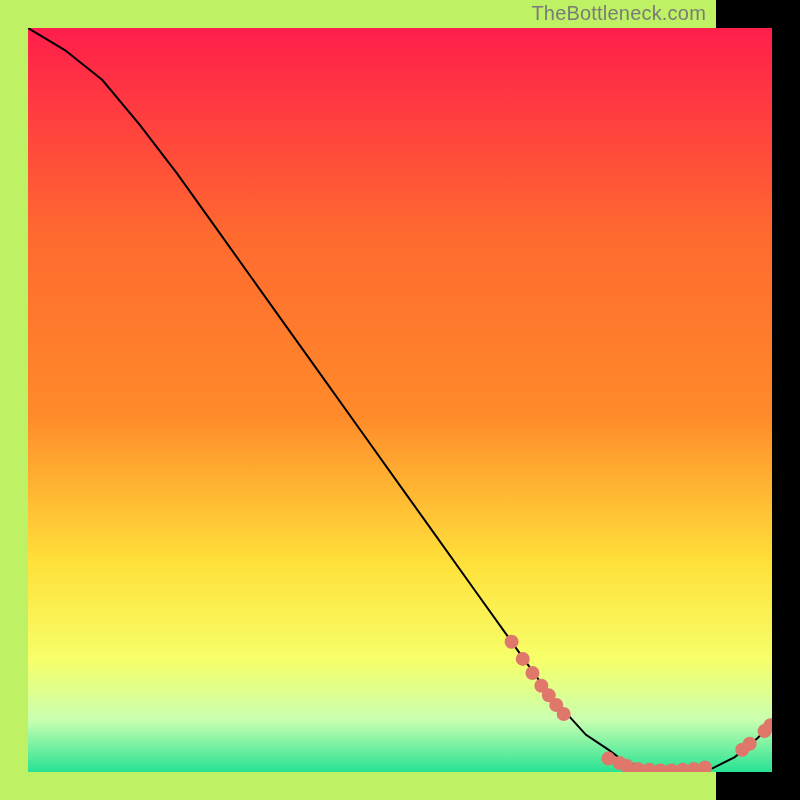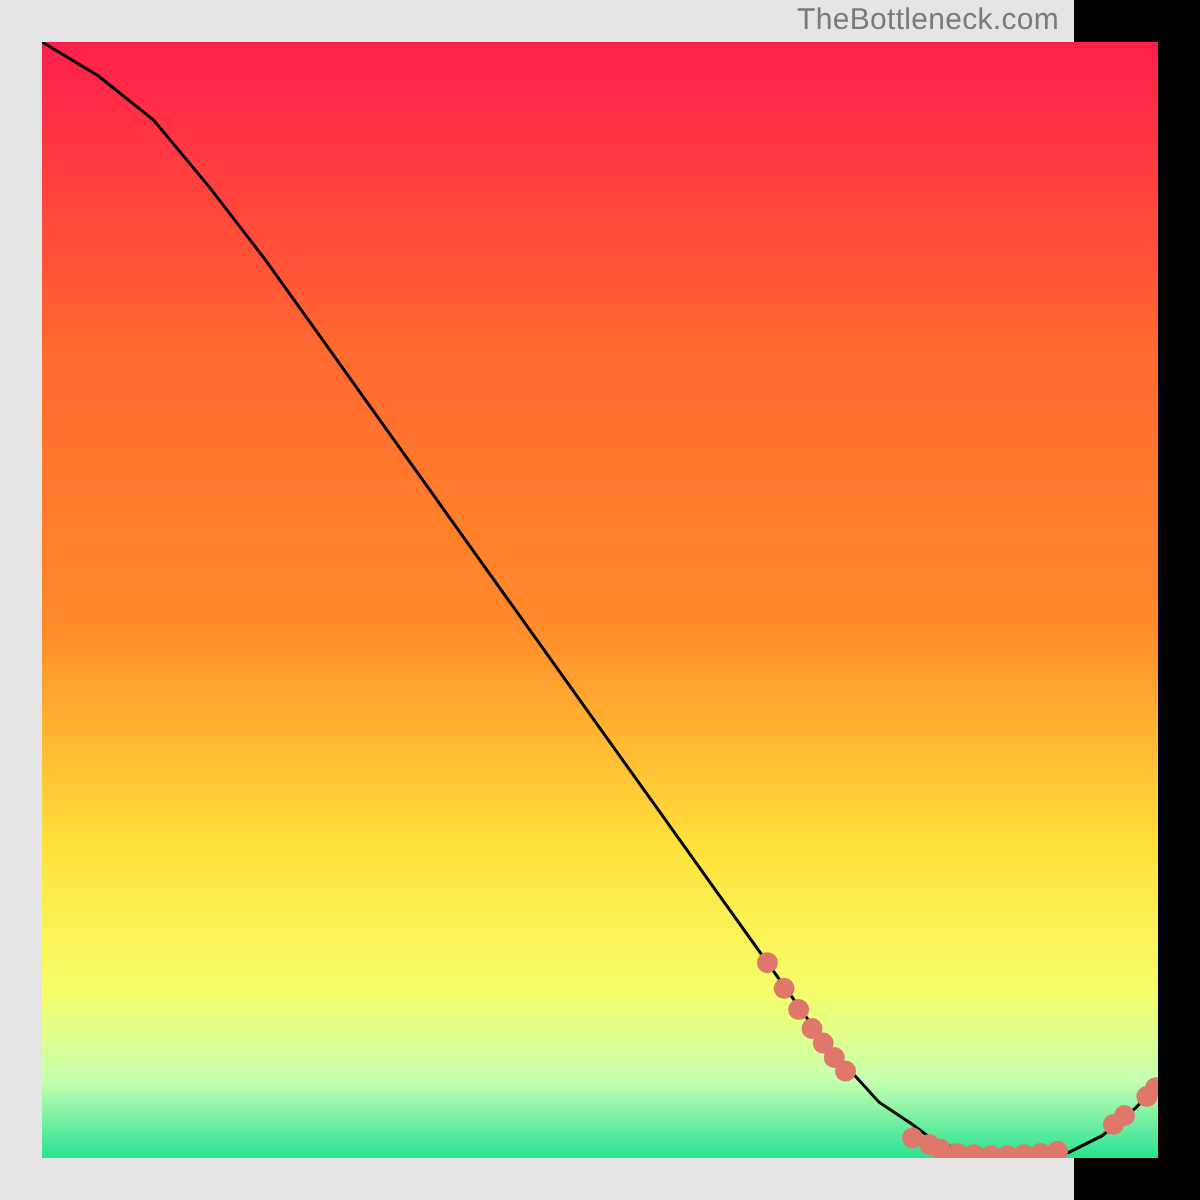--- a/index.html
+++ b/index.html
@@ -8,21 +8,21 @@
     width: 800px;
     height: 800px;
     background: #000;
     overflow: hidden;
     font-family: Arial, Helvetica, sans-serif;
   }
   .stage {
     position: relative;
     width: 716px;
     height: 800px;
-    background: #e5e5e5;
+    background: #bef264;
   }
   .watermark {
     position: absolute;
     top: 2px;
     right: 10px;
     color: #7a7a7a;
     font-size: 20px;
     font-weight: 500;
     letter-spacing: 0.2px;
     z-index: 50;

